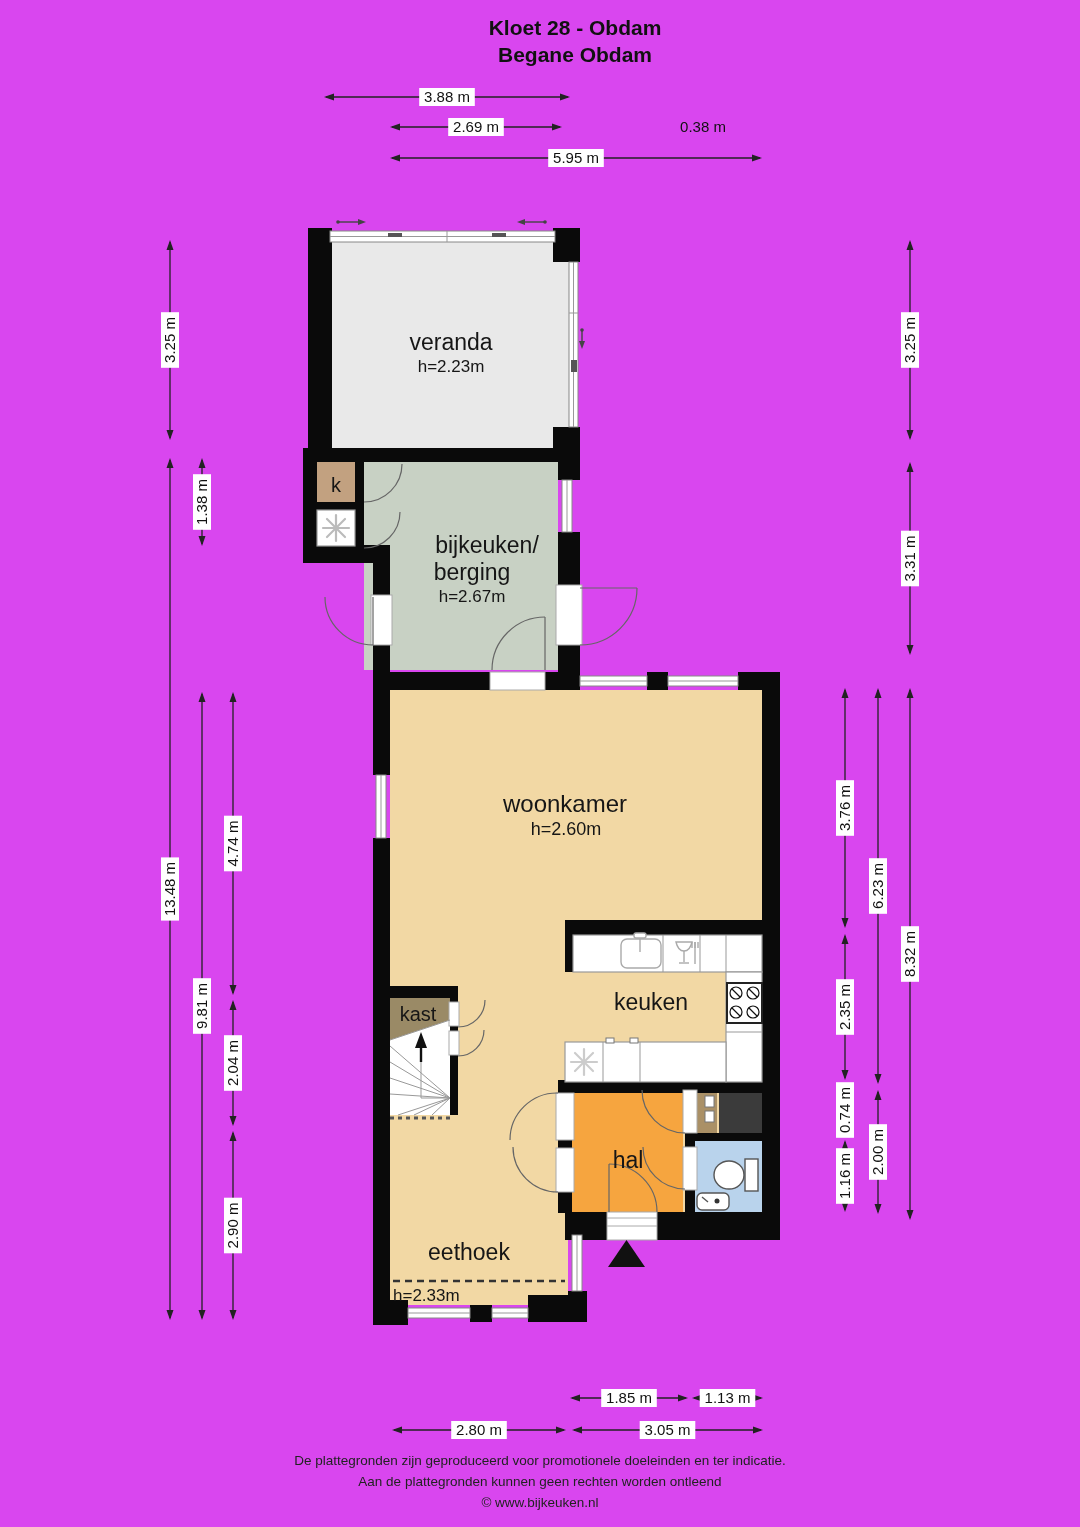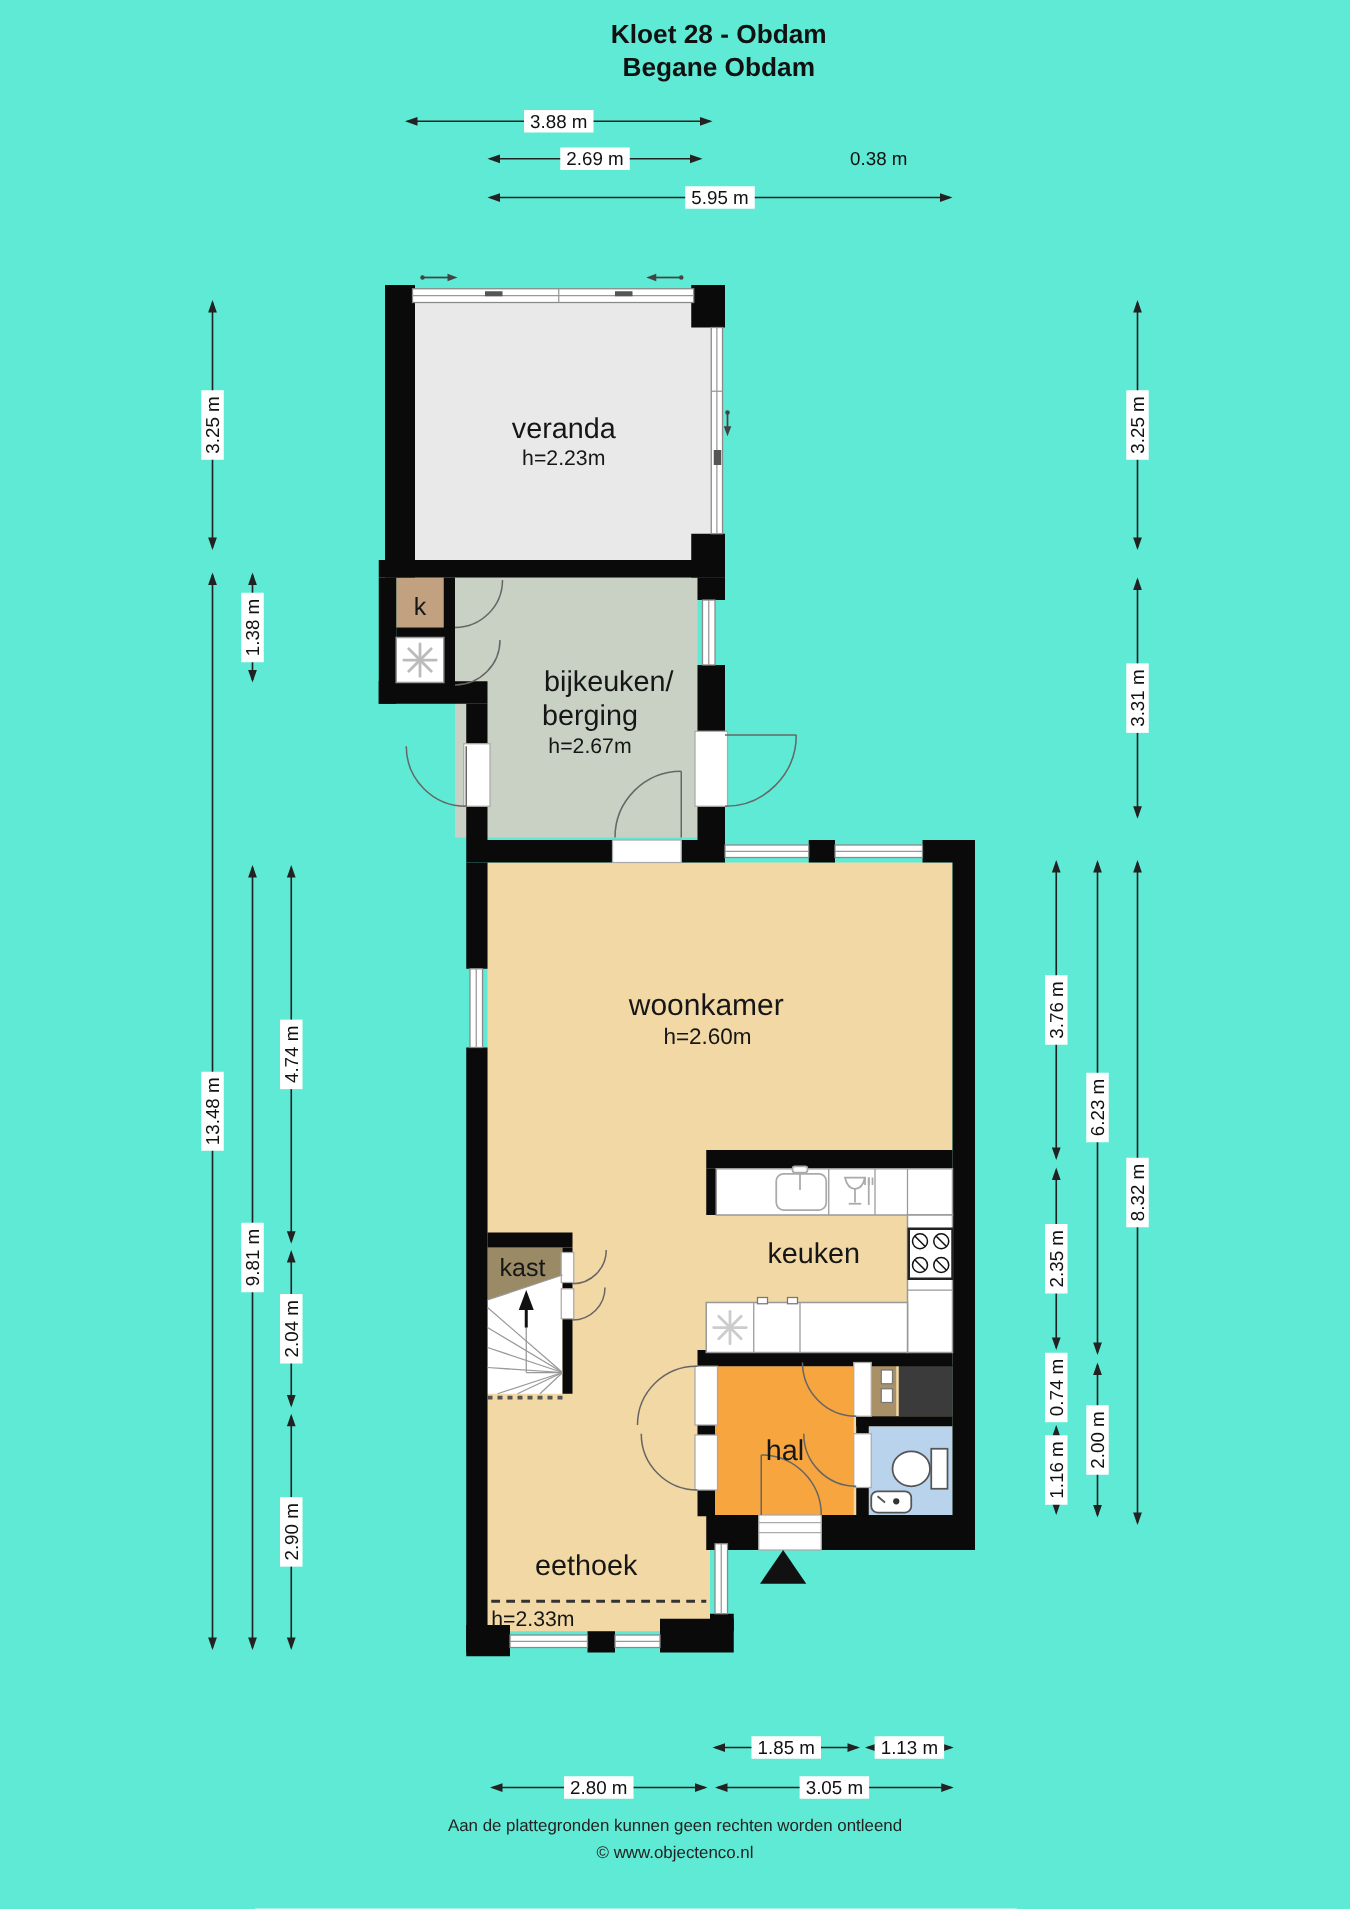--- a/index.html
+++ b/index.html
@@ -1,16 +1,16 @@
 <!DOCTYPE html>
 <html><head>
 <meta charset="utf-8">
 <style>
   html,body{margin:0;padding:0;background:#fff;}
-  .page{position:relative;width:1080px;height:1527px;background:#5eead4;overflow:hidden;
+  .page{position:relative;width:1080px;height:1527px;background:#d946ef;overflow:hidden;
         font-family:"Liberation Sans",sans-serif;}
   .title{position:absolute;top:14px;left:70px;width:1010px;text-align:center;
          font-size:21px;font-weight:bold;color:#111;line-height:27px;}
   .footer{position:absolute;top:1450px;left:0;width:1080px;text-align:center;
           font-size:13.5px;color:#222;line-height:21px;}
   .dimtext{font-family:"Liberation Sans",sans-serif;font-size:15px;fill:#111;}
   .rlabel{font-family:"Liberation Sans",sans-serif;fill:#161616;}
   svg{position:absolute;top:0;left:0;}
 </style>
 </head>
@@ -438,17 +438,18 @@
           <line x1="910" y1="690" x2="910" y2="1218" stroke="#222" stroke-width="1.3"></line>
           <polygon points="910,688 906.5,698 913.5,698" fill="#222"></polygon>
           <polygon points="910,1220 906.5,1210 913.5,1210" fill="#222"></polygon>
           <rect x="901" y="926.2" width="18" height="55.599999999999994" fill="#fff"></rect>
           <text x="910" y="959" text-anchor="middle" class="dimtext" transform="rotate(-90 910 954)">8.32 m</text>
         </g>
       </g>
   </svg>
 
   <div class="footer">
+    <div>De plattegronden zijn geproduceerd voor promotionele doeleinden en ter indicatie.</div>
     <div>Aan de plattegronden kunnen geen rechten worden ontleend</div>
-    <div>© www.objectenco.nl</div>
+    <div>© www.bijkeuken.nl</div>
   </div>
 
 </div>
 
 </body></html>

